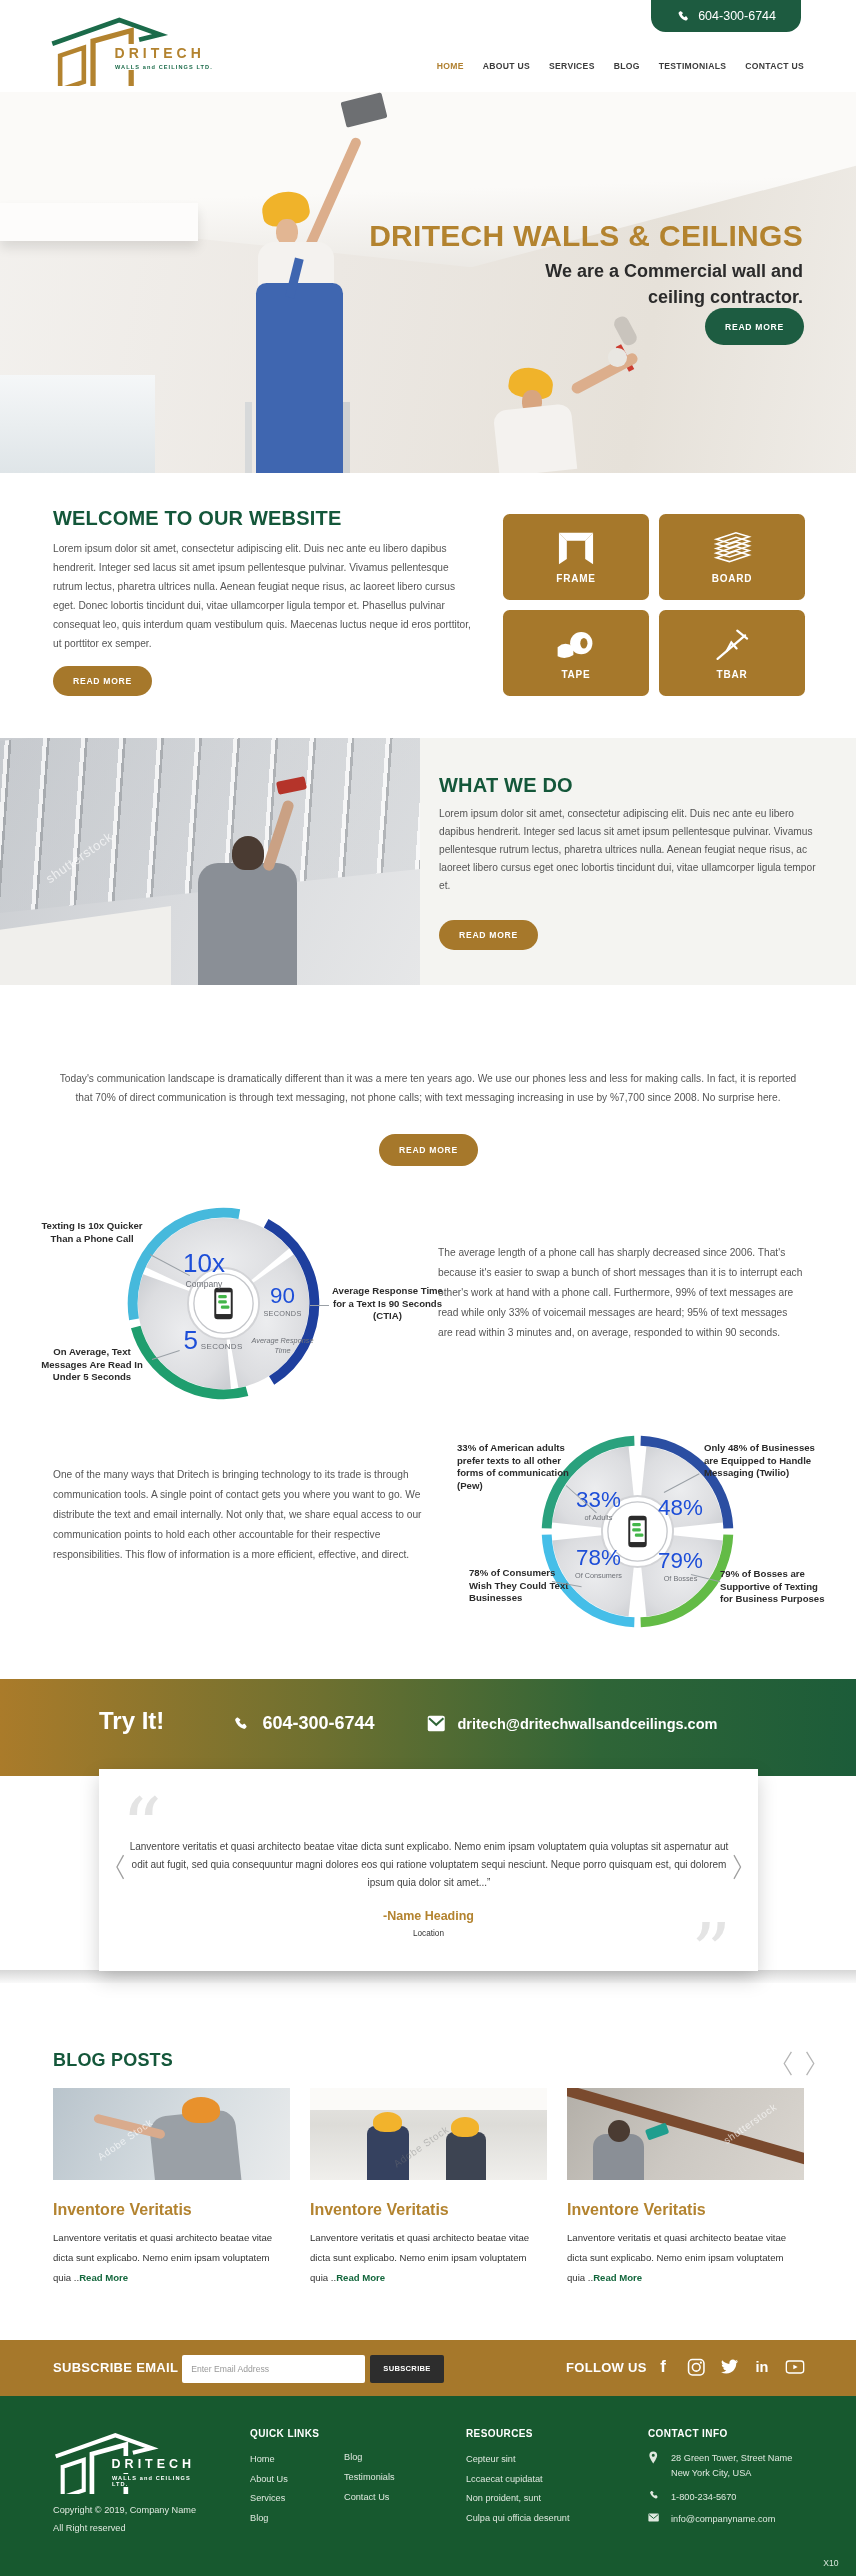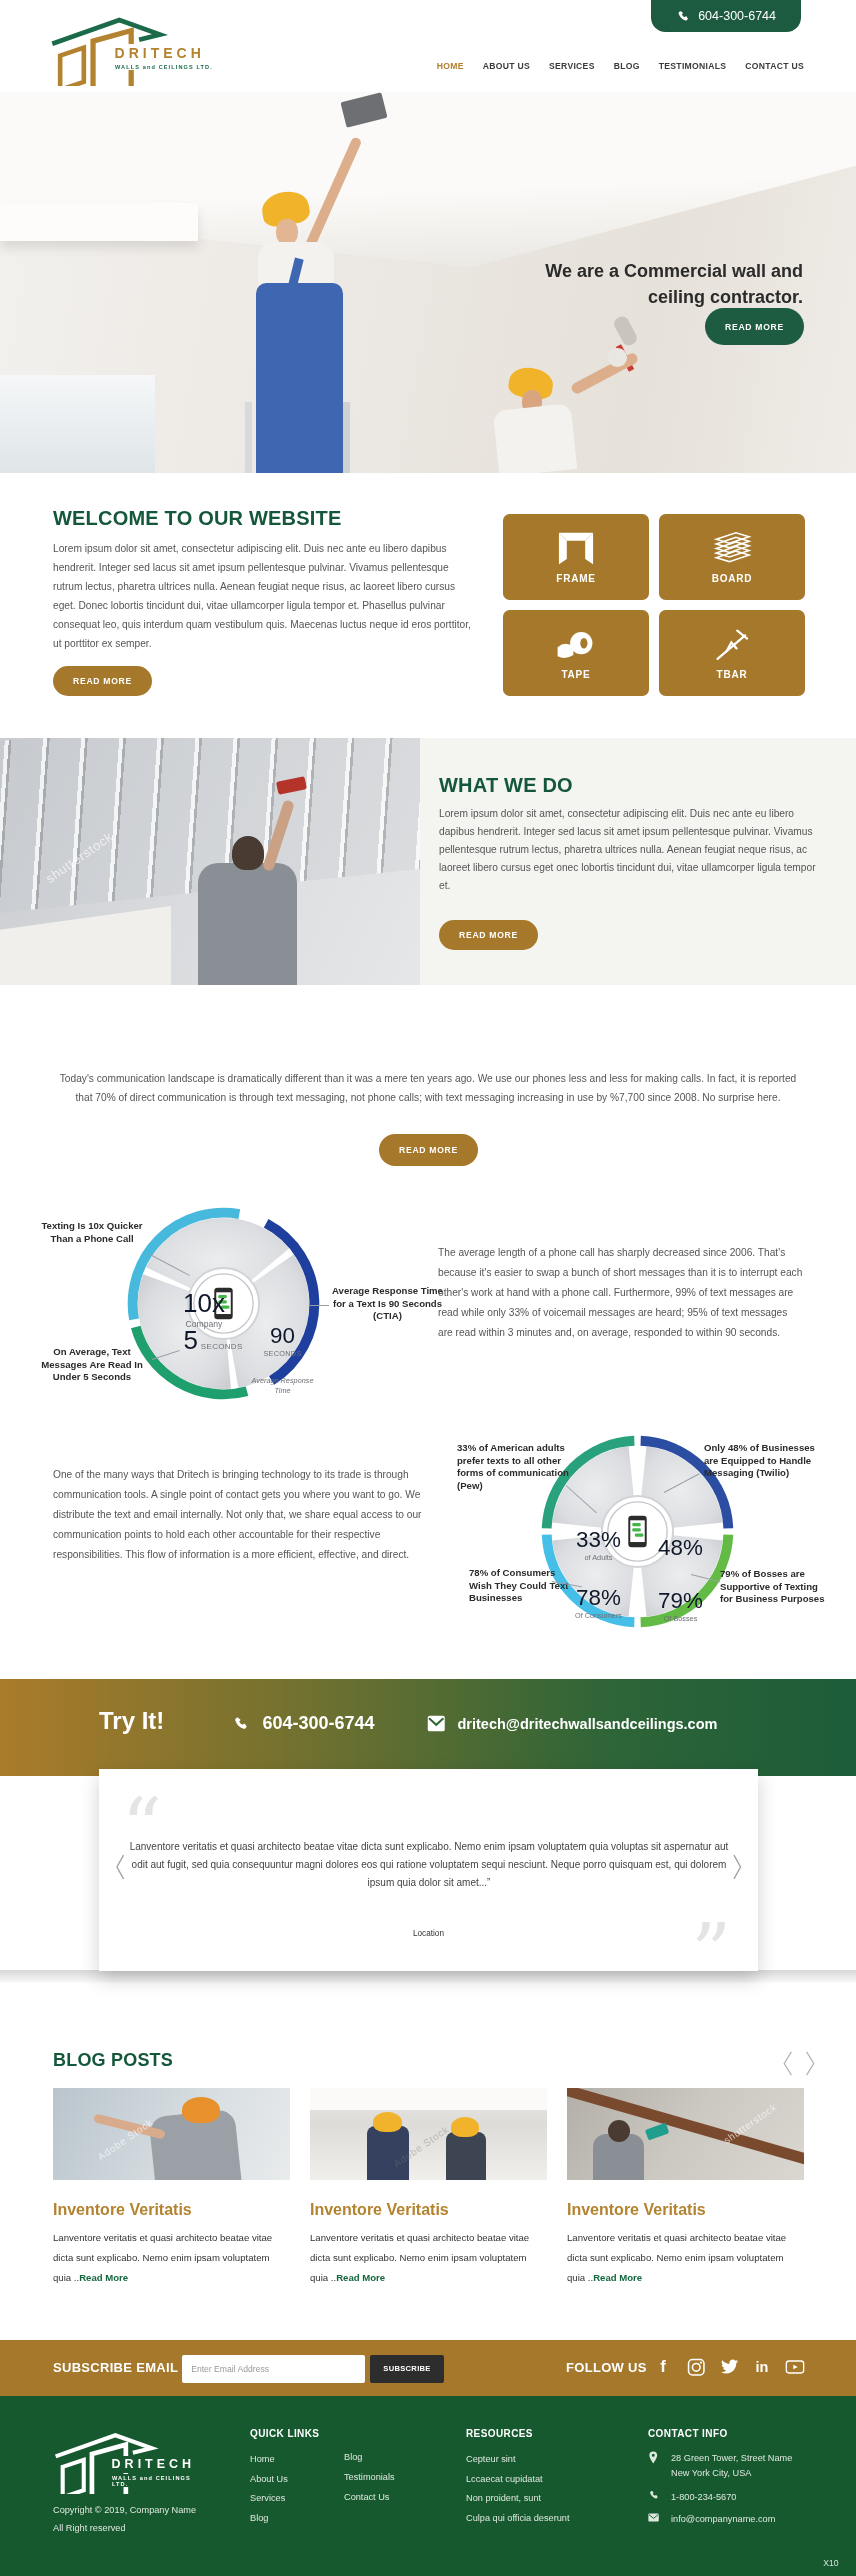--- a/index.html
+++ b/index.html
@@ -77,21 +77,21 @@
   .why { top:985px; left:0; width:857px; height:194px; background:#fff; text-align:center; }
   .why h2 { position:absolute; top:51px; left:0; width:100%; font-size:20px; }
   .why p { position:absolute; top:84px; left:59px; width:738px; line-height:19px; }
   .why .cta { position:absolute; top:149px; left:379px; width:99px; height:32px; border-radius:16.5px; }
 
   
   .inforow1 { top:1180px; left:0; width:857px; height:234px; background:#fff; }
   .inforow2 { top:1414px; left:0; width:857px; height:265px; background:#fff; }
   .callout { position:absolute; font-size:9.6px; font-weight:bold; color:#2b2b2b; line-height:12.5px; }
   .callout-line { position:absolute; height:1px; background:#9aa0a6; transform-origin:left center; }
-  .ig-num { color:#0f172a; font-weight:normal;margin-top:40px; }
+  .ig-num { color:#1d4ed8; font-weight:normal; }
   .ig-label { position:absolute; text-align:center; color:#6d7076; }
   .para-block { position:absolute; }
 
   
   .tryit { top:1679px; left:0; width:857px; height:98px;
            background:linear-gradient(90deg,#aa7b2a 0%,#6d7030 38%,#2f6537 70%,#1c5c39 100%); }
   .tryit-title { position:absolute; left:99px; top:28px; color:#fff; font-size:24px; font-weight:bold; }
   .tryit-phone { position:absolute; left:232px; top:34px; display:flex; gap:14.5px; align-items:center;
            color:#fff; font-size:18px; font-weight:bold; cursor:pointer; }
   .tryit-email { position:absolute; left:427px; top:36px; display:flex; gap:12px; align-items:center;
@@ -201,20 +201,21 @@
     <div class="shape" style="left:343px; top:310px; width:6.6px; height:71px; background:#cfd1d2;"></div>
 
     <div class="shape" style="left:618px; top:224px; width:14.5px; height:30px; background:#c9c4bd; border-radius:6.6px; transform:rotate(-28deg);"></div>
     <div class="shape" style="left:622px; top:252px; width:6px; height:28px; background:#cc3b2f; transform:rotate(-28deg);"></div>
     <div class="shape" style="left:568px; top:276px; width:73px; height:10.5px; background:#dcae8c; border-radius:5.3px; transform:rotate(-28deg);"></div>
     <div class="shape" style="left:608px; top:256px; width:18.5px; height:18.5px; background:#e9e7e2; border-radius:50%;"></div>
     <div class="shape" style="left:509px; top:276px; width:44px; height:30px; background:#f0b32a; border-radius:55% 55% 35% 35%; transform:rotate(8deg);"></div>
     <div class="shape" style="left:522px; top:298px; width:20px; height:24px; background:#d8a57f; border-radius:45%;"></div>
     <div class="shape" style="left:496px; top:315px; width:78px; height:66px; background:#f4f2ef; border-radius:13px 13px 0 0; transform:rotate(-6deg);"></div>
 
+    <div class="hero-title">DRITECH WALLS &amp; CEILINGS</div>
     <div class="hero-sub">
       <div>We are a Commercial wall and</div>
       <div>ceiling contractor.</div>
     </div>
     <button class="pill green hero-cta">READ MORE</button>
   </div>
 
   <div class="abs welcome">
     <h2 class="sec-heading">WELCOME TO OUR WEBSITE</h2>
     <p class="body-text">Lorem ipsum dolor sit amet, consectetur adipiscing elit. Duis nec ante eu libero dapibus hendrerit. Integer sed lacus sit amet ipsum pellentesque pulvinar. Vivamus pellentesque rutrum lectus, pharetra ultrices nulla. Aenean feugiat neque risus, ac laoreet libero cursus eget.  Donec lobortis tincidunt dui, vitae ullamcorper ligula tempor et. Phasellus pulvinar consequat leo, quis interdum quam vestibulum quis. Maecenas luctus neque id eros porttitor, ut porttitor ex semper.</p>
@@ -409,20 +410,21 @@
       <span>dritech@dritechwallsandceilings.com</span>
     </div>
   </div>
 
   <div class="abs testimonial-bg"></div>
   <div class="abs gray-strip"></div>
   <div class="abs client-card">
     <div class="quote-mark" style="left:22.4px; top:38px;">“</div>
     <div class="quote-mark" style="left:592px; top:163px;">”</div>
     <div class="client-quote">Lanventore veritatis et quasi architecto beatae vitae dicta sunt explicabo. Nemo enim ipsam voluptatem quia voluptas sit aspernatur aut odit aut fugit, sed quia  consequuntur magni dolores eos qui ratione voluptatem sequi nesciunt. Neque porro quisquam est,  qui dolorem ipsum quia dolor sit amet...”</div>
+    <div class="client-name">-Name Heading</div>
     <div class="client-loc">Location</div>
     <div class="card-arrow" style="left:16px;">
       <svg width="10.5" height="28" viewBox="0 0 16 42">
           <polyline points="13,3 3,21 13,39" fill="none" stroke="#9f9f9f" stroke-width="2"></polyline>
         </svg>
     </div>
     <div class="card-arrow" style="right:16px;">
       <svg width="10.5" height="28" viewBox="0 0 16 42">
           <polyline points="3,3 13,21 3,39" fill="none" stroke="#9f9f9f" stroke-width="2"></polyline>
         </svg>

